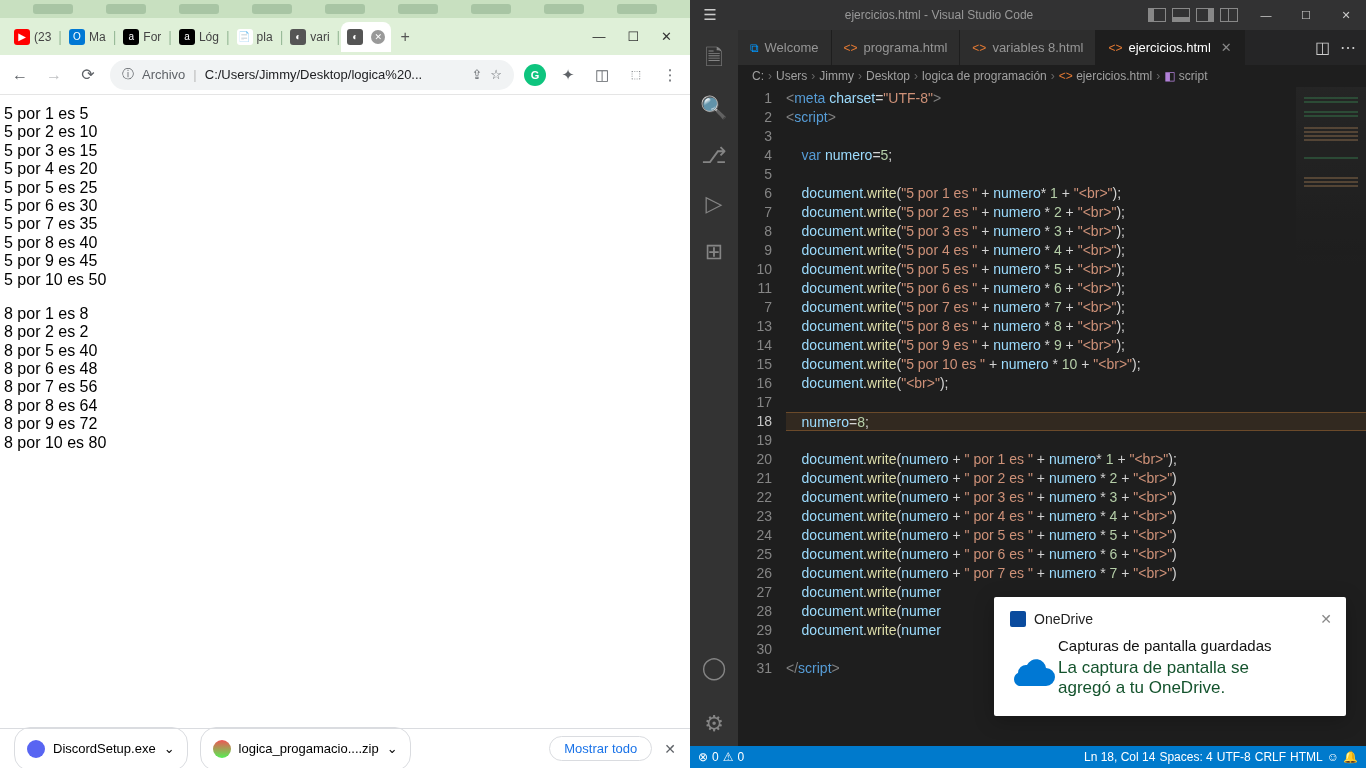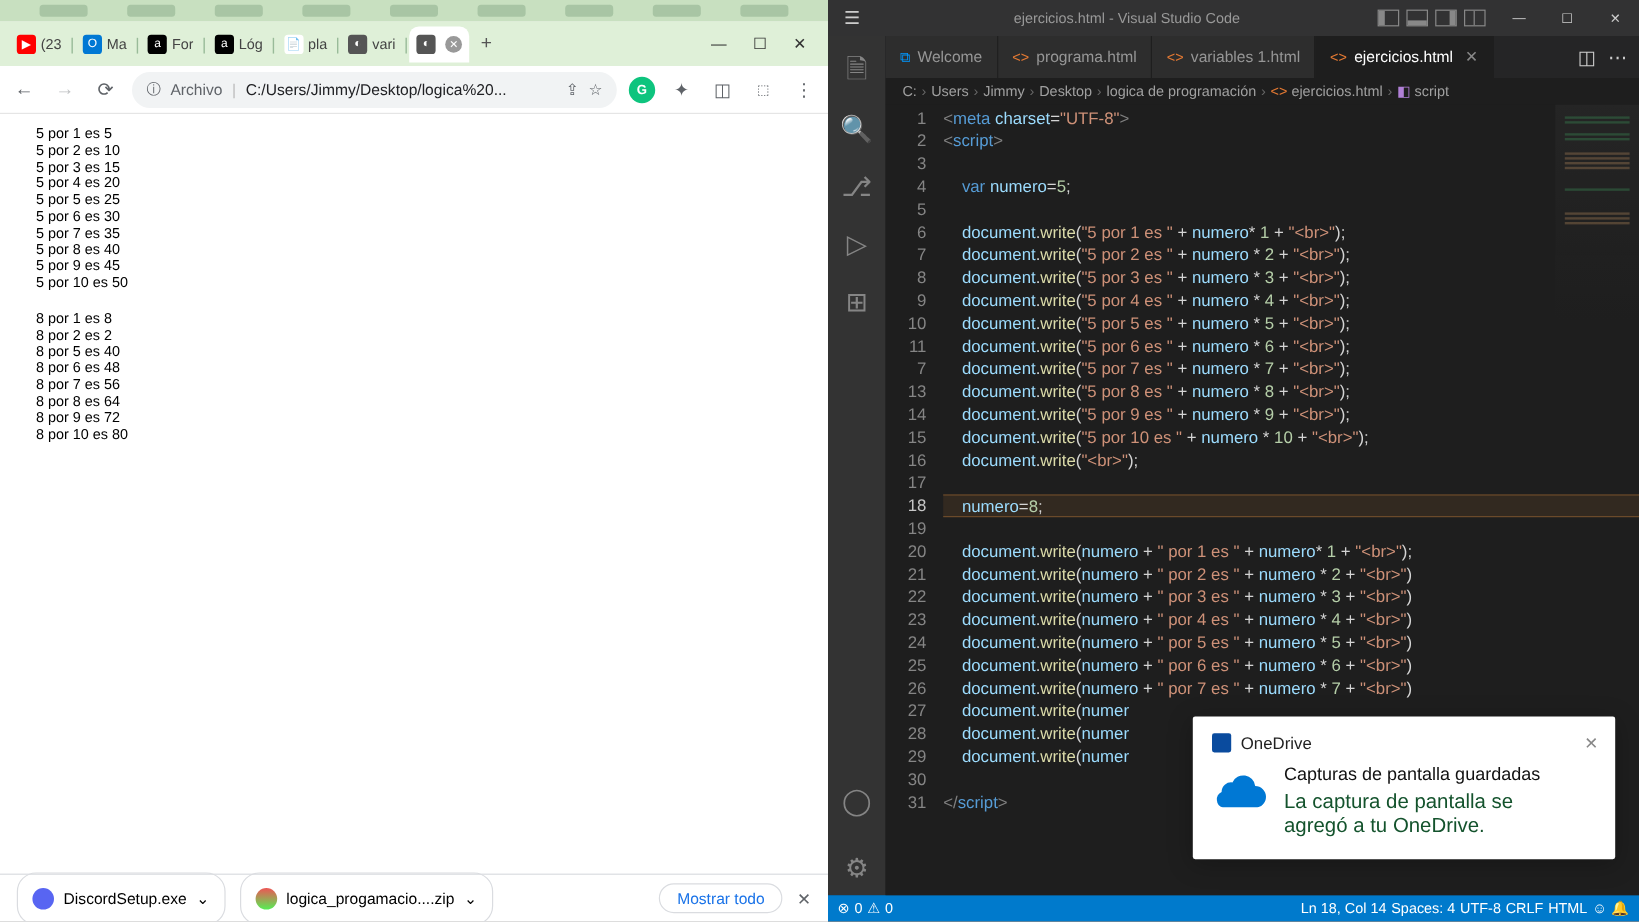--- a/index.html
+++ b/index.html
@@ -19,21 +19,21 @@
 .c-newtab{width:28px;height:28px;display:flex;align-items:center;justify-content:center;color:#555;font-size:16px}
 .c-winbtns{margin-left:auto;display:flex;gap:22px;padding-right:18px;align-items:center}
 .c-winbtns span{font-size:13px;color:#333}
 .chrome-toolbar{height:40px;background:#fff;border-bottom:1px solid #e5e5e5;display:flex;align-items:center;padding:0 8px;gap:10px}
 .nav-btn{width:24px;height:24px;display:flex;align-items:center;justify-content:center;color:#5f6368;font-size:16px}
 .addr-bar{flex:1;height:30px;background:#f1f3f4;border-radius:15px;display:flex;align-items:center;padding:0 12px;font-size:13px;color:#5f6368;gap:8px}
 .addr-bar .lock{font-size:12px}
 .tb-icon{width:24px;height:24px;display:flex;align-items:center;justify-content:center;color:#5f6368;font-size:15px}
 .tb-circle{width:22px;height:22px;border-radius:50%;background:#0ec47e;color:#fff;display:flex;align-items:center;justify-content:center;font-size:11px;font-weight:bold}
 
-.page-content{flex:1;padding:10px 30px;font-family:"Times New Roman",serif;font-size:12px;color:#000;line-height:1.15;overflow:auto}
+.page-content{flex:1;padding:10px 4px;font-family:"Times New Roman",serif;font-size:16px;color:#000;line-height:1.15;overflow:auto}
 .page-content .gap{height:16px}
 
 .dl-bar{height:40px;background:#fff;border-top:1px solid #dadce0;display:flex;align-items:center;padding:0 14px;gap:12px;font-size:13px}
 .dl-item{display:flex;align-items:center;gap:8px;border:1px solid #dadce0;border-radius:16px;padding:16px 12px;height:44px}
 .dl-item .di{width:18px;height:18px;border-radius:50%}
 .show-all{margin-left:auto;border:1px solid #dadce0;border-radius:14px;padding:4px 14px;color:#1a73e8}
 .dl-close{color:#5f6368;font-size:14px}
 
 
 .vsc-titlebar{height:30px;background:#323233;display:flex;align-items:center;color:#ccc;font-size:12px}
@@ -88,21 +88,21 @@
 .status-bar{height:22px;background:#007ACC;display:flex;align-items:center;font-size:12px;color:#fff;padding:0 8px;gap:14px}
 .status-bar .sbl{display:flex;align-items:center;gap:6px}
 .status-bar .sbr{margin-left:auto;display:flex;gap:4px}
 .sb-warn{display:flex;gap:4px;align-items:center}
 
 
 .toast{position:absolute;right:20px;bottom:52px;width:352px;background:#fff;border-radius:2px;box-shadow:0 4px 20px rgba(0,0,0,.25);padding:14px 16px 18px 16px;font-size:13px;color:#333}
 .toast-head{display:flex;align-items:center;gap:8px;font-size:14px;color:#222;margin-bottom:10px}
 .toast-head .od{width:16px;height:16px;background:#0a4b9e;border-radius:2px;position:relative}
 .toast-close{position:absolute;right:14px;top:14px;color:#888;font-size:14px}
-.toast-body{display:flex;gap:14px;align-items:flex-start}
+.toast-body{display:flex;gap:2px;align-items:center}
 .cloud{width:46px;height:30px;position:relative;margin-top:6px}
 .cloud svg{width:46px;height:30px}
 .toast-txt .t1{font-size:15px;color:#111;margin-bottom:4px}
 .toast-txt .t2{font-size:17px;color:#14532d;max-width:230px}
 
 </style>
 </head>
 <body>
 
 <div class="split">
@@ -255,21 +255,21 @@
               <div class="e-tab">
                 <span class="vsco">⧉</span>
                 <span>Welcome</span>
               </div>
               <div class="e-tab">
                 <span class="eico">&lt;&gt;</span>
                 <span>programa.html</span>
               </div>
               <div class="e-tab">
                 <span class="eico">&lt;&gt;</span>
-                <span>variables 1.html</span>
+                <span>variables 8.html</span>
               </div>
               <div class="e-tab active">
                 <span class="eico">&lt;&gt;</span>
                 <span>ejercicios.html</span>
                 <span class="tx">✕</span>
               </div>
             </div>
           <div class="e-actions">
             <span>◫</span>
             <span>⋯</span>

